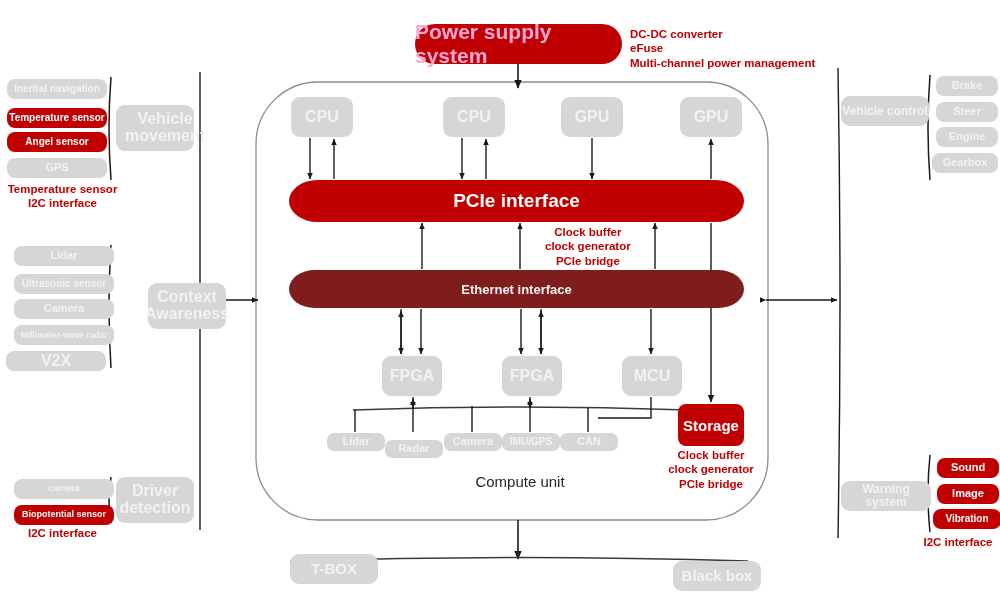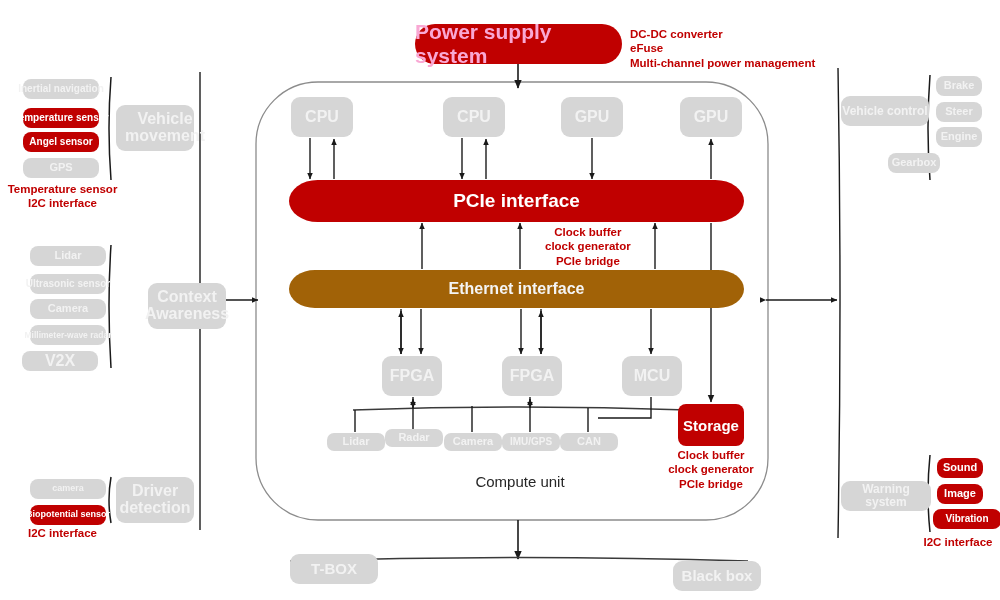--- a/index.html
+++ b/index.html
@@ -16,33 +16,33 @@
     display:flex;align-items:center;justify-content:center;
     text-align:center;line-height:1.05;
     border-radius:9px;
     color:#ffffff;font-weight:bold;
     white-space:nowrap;
   }
   .grey{background:#d6d6d6;color:#f2f2f2;}
   .red{background:#c00000;color:#ffffff;}
 
   
-  .sensor{width:76px;height:20px;font-size:11px;border-radius:8px;margin-left:16px;}
+  .sensor{width:100px;height:20px;font-size:11px;border-radius:8px;}
   .group{width:78px;height:46px;font-size:16px;border-radius:9px;white-space:normal;}
-  .actuator{width:46px;height:20px;font-size:11px;border-radius:8px;}
+  .actuator{width:62px;height:20px;font-size:11px;border-radius:8px;}
   .core{width:62px;height:40px;font-size:16px;border-radius:9px;}
   .io{width:58px;height:18px;font-size:11px;border-radius:7px;}
 
   .bar{
     position:absolute;box-sizing:border-box;display:flex;
     align-items:center;justify-content:center;
     font-weight:bold;border-radius:30px/22px;
   }
   #pcie-bar{left:289px;top:180px;width:455px;height:42px;background:#c00000;color:#fff;font-size:19px;}
-  #eth-bar{left:289px;top:270px;width:455px;height:38px;background:#a16207;color:#f4f4f4;font-size:16px;align-items:center;}
+  #eth-bar{left:289px;top:270px;width:455px;height:38px;background:#7f1d1d;color:#f4f4f4;font-size:13px;align-items:center;}
 
   #power-supply{
     position:absolute;left:415px;top:24px;width:207px;height:40px;
     background:#c00000;color:#f9a8d4;border-radius:20px;
     display:flex;align-items:center;justify-content:center;
     font-size:21px;font-weight:bold;
   }
   #storage-node{
     position:absolute;left:678px;top:404px;width:66px;height:42px;
     background:#c00000;color:#fff;border-radius:8px;
@@ -179,21 +179,21 @@
   <div class="node grey core" style="left:502px;top:356px;width:60px;height:40px;">
     <span>FPGA</span>
   </div>
   <div class="node grey core" style="left:622px;top:356px;width:60px;height:40px;">
     <span>MCU</span>
   </div>
 
   <div class="node grey io" style="left:327px;top:433px;">
     <span>Lidar</span>
   </div>
-  <div class="node grey io" style="left:385px;top:429px;">
+  <div class="node grey io" style="left:385px;top:440px;">
     <span>Radar</span>
   </div>
   <div class="node grey io" style="left:444px;top:433px;">
     <span>Camera</span>
   </div>
   <div class="node grey io" style="left:502px;top:433px;font-size:10px;">
     <span>IMU/GPS</span>
   </div>
   <div class="node grey io" style="left:560px;top:433px;">
     <span>CAN</span>
@@ -261,21 +261,21 @@
   </div>
   <div class="node grey actuator" style="left:936px;top:76px;">
     <span>Brake</span>
   </div>
   <div class="node grey actuator" style="left:936px;top:102px;">
     <span>Steer</span>
   </div>
   <div class="node grey actuator" style="left:936px;top:127px;">
     <span>Engine</span>
   </div>
-  <div class="node grey actuator" style="left:888px;top:153px;width:52px;">
+  <div class="node grey actuator" style="left:932px;top:153px;width:66px;">
     <span>Gearbox</span>
   </div>
 
   <div class="node grey group" style="left:841px;top:481px;width:90px;height:30px;font-size:12px;">
     <span>Warning system</span>
   </div>
   <div class="node red actuator" style="left:937px;top:458px;">
     <span>Sound</span>
   </div>
   <div class="node red actuator" style="left:937px;top:484px;">

